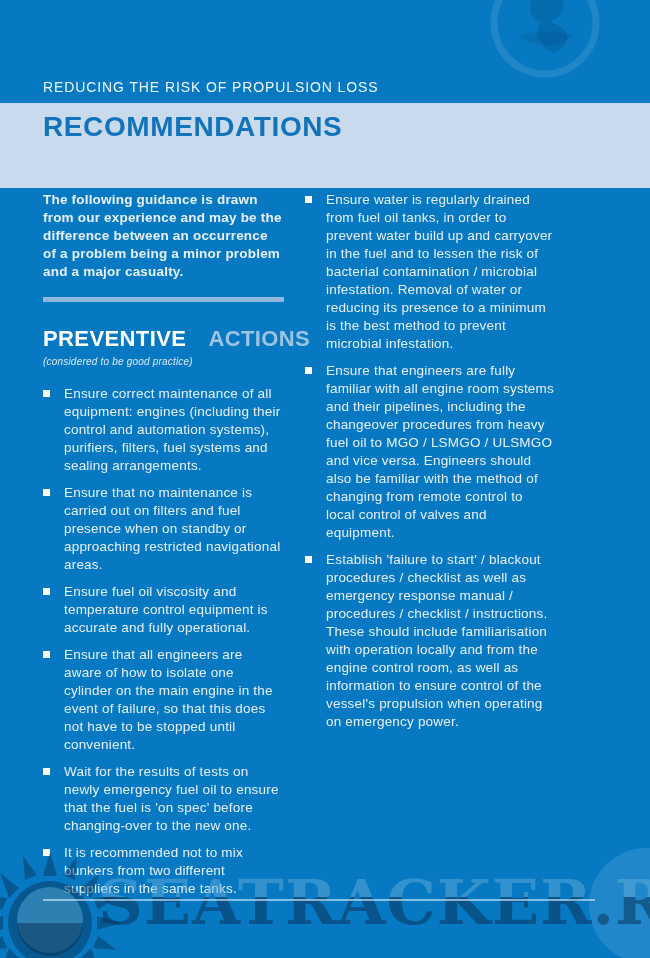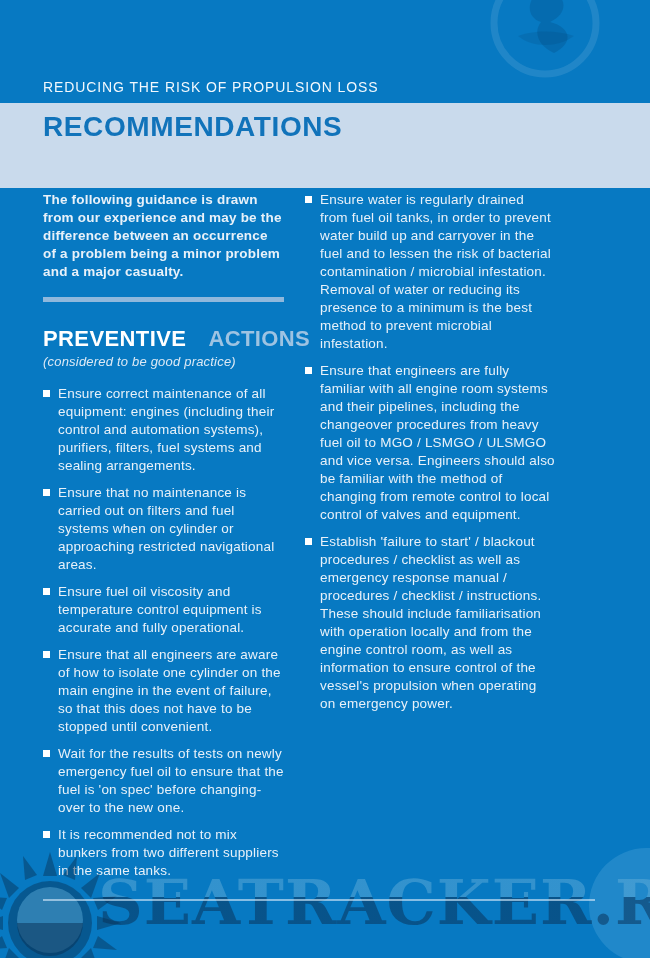--- a/index.html
+++ b/index.html
@@ -73,31 +73,31 @@
     font-weight: 700;
     letter-spacing: 0.4px;
     color: #FFFFFF;
     line-height: 24px;
   }
   .sec-head .accent { color: #9DC3E2; margin-left: 22px; }
 
   .sec-sub {
     margin: 2px 0 14px 0;
     font-style: italic;
-    font-size: 13px;
+    font-size: 10px;
     color: #DCE9F5;
   }
 
   ul.bullets {
     list-style: none;
     margin: 0; padding: 0;
   }
   ul.bullets li {
     display: flex;
-    gap: 8px;
+    gap: 14px;
     margin: 0 0 9px 0;
   }
   .sq {
     flex: none;
     width: 7px; height: 7px;
     margin-top: 5px;
     background: #FFFFFF;
   }
 
   
@@ -159,21 +159,21 @@
       <h2 class="sec-head"><span>PREVENTIVE</span><span class="accent">ACTIONS</span></h2>
       <p class="sec-sub">(considered to be good practice)</p>
 
       <ul class="bullets">
         <li>
           <span class="sq"></span>
           <span>Ensure correct maintenance of all equipment: engines (including their control and automation systems), purifiers, filters, fuel systems and sealing arrangements.</span>
         </li>
         <li>
           <span class="sq"></span>
-          <span>Ensure that no maintenance is carried out on filters and fuel systems when on cylinder or approaching restricted navigational areas.</span>
+          <span>Ensure that no maintenance is carried out on filters and fuel presence when on standby or approaching restricted navigational areas.</span>
         </li>
         <li>
           <span class="sq"></span>
           <span>Ensure fuel oil viscosity and temperature control equipment is accurate and fully operational.</span>
         </li>
         <li>
           <span class="sq"></span>
           <span>Ensure that all engineers are aware of how to isolate one cylinder on the main engine in the event of failure, so that this does not have to be stopped until convenient.</span>
         </li>
         <li>

